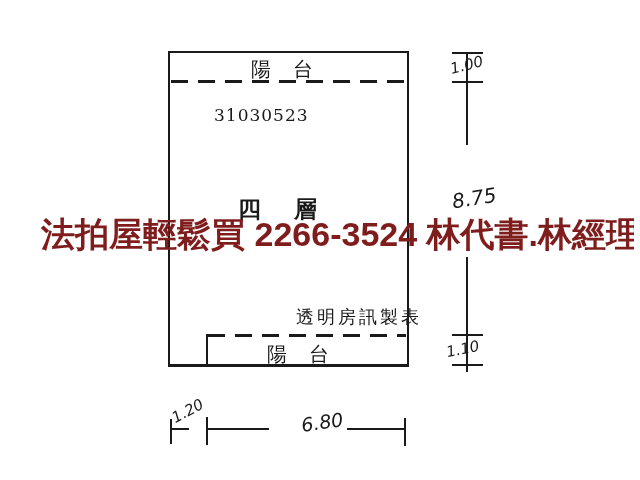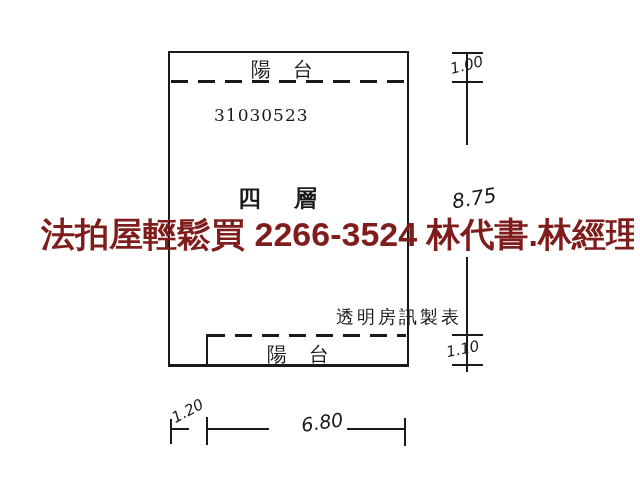--- a/index.html
+++ b/index.html
@@ -20,22 +20,22 @@
   }
   .dash-top{left:171px;top:80px;width:234px;}
   .dash-bottom{left:208px;top:334px;width:198px;}
   .step-vline{position:absolute;left:206px;top:334px;width:2px;height:32px;background:#1a1a1a;}
 
   
   .balcony-label{position:absolute;font-size:20px;letter-spacing:1px;white-space:nowrap;}
   .balcony-top{left:251px;top:56px;}
   .balcony-bottom{left:267px;top:341px;}
   .case-numbers{position:absolute;left:214px;top:106px;font-size:17px;line-height:19px;letter-spacing:1px;white-space:nowrap;}
-  .floor-label{position:absolute;left:238px;top:183px;font-size:23px;font-weight:bold;letter-spacing:5px;white-space:nowrap;}
-  .maker-label{position:absolute;left:296px;top:305px;font-size:18px;letter-spacing:3px;white-space:nowrap;margin-left:40px;}
+  .floor-label{position:absolute;left:238px;top:194px;font-size:23px;font-weight:bold;letter-spacing:5px;white-space:nowrap;}
+  .maker-label{position:absolute;left:296px;top:305px;font-size:18px;letter-spacing:3px;white-space:nowrap;}
 
   
   .ad-overlay{
     position:absolute;left:4px;top:215px;width:636px;
     font-family:"Liberation Sans","DejaVu Sans",sans-serif;
     font-weight:bold;font-size:34px;line-height:38px;color:#7f1d1d;
     white-space:nowrap;letter-spacing:0px;text-align:right;
   }
 
   

